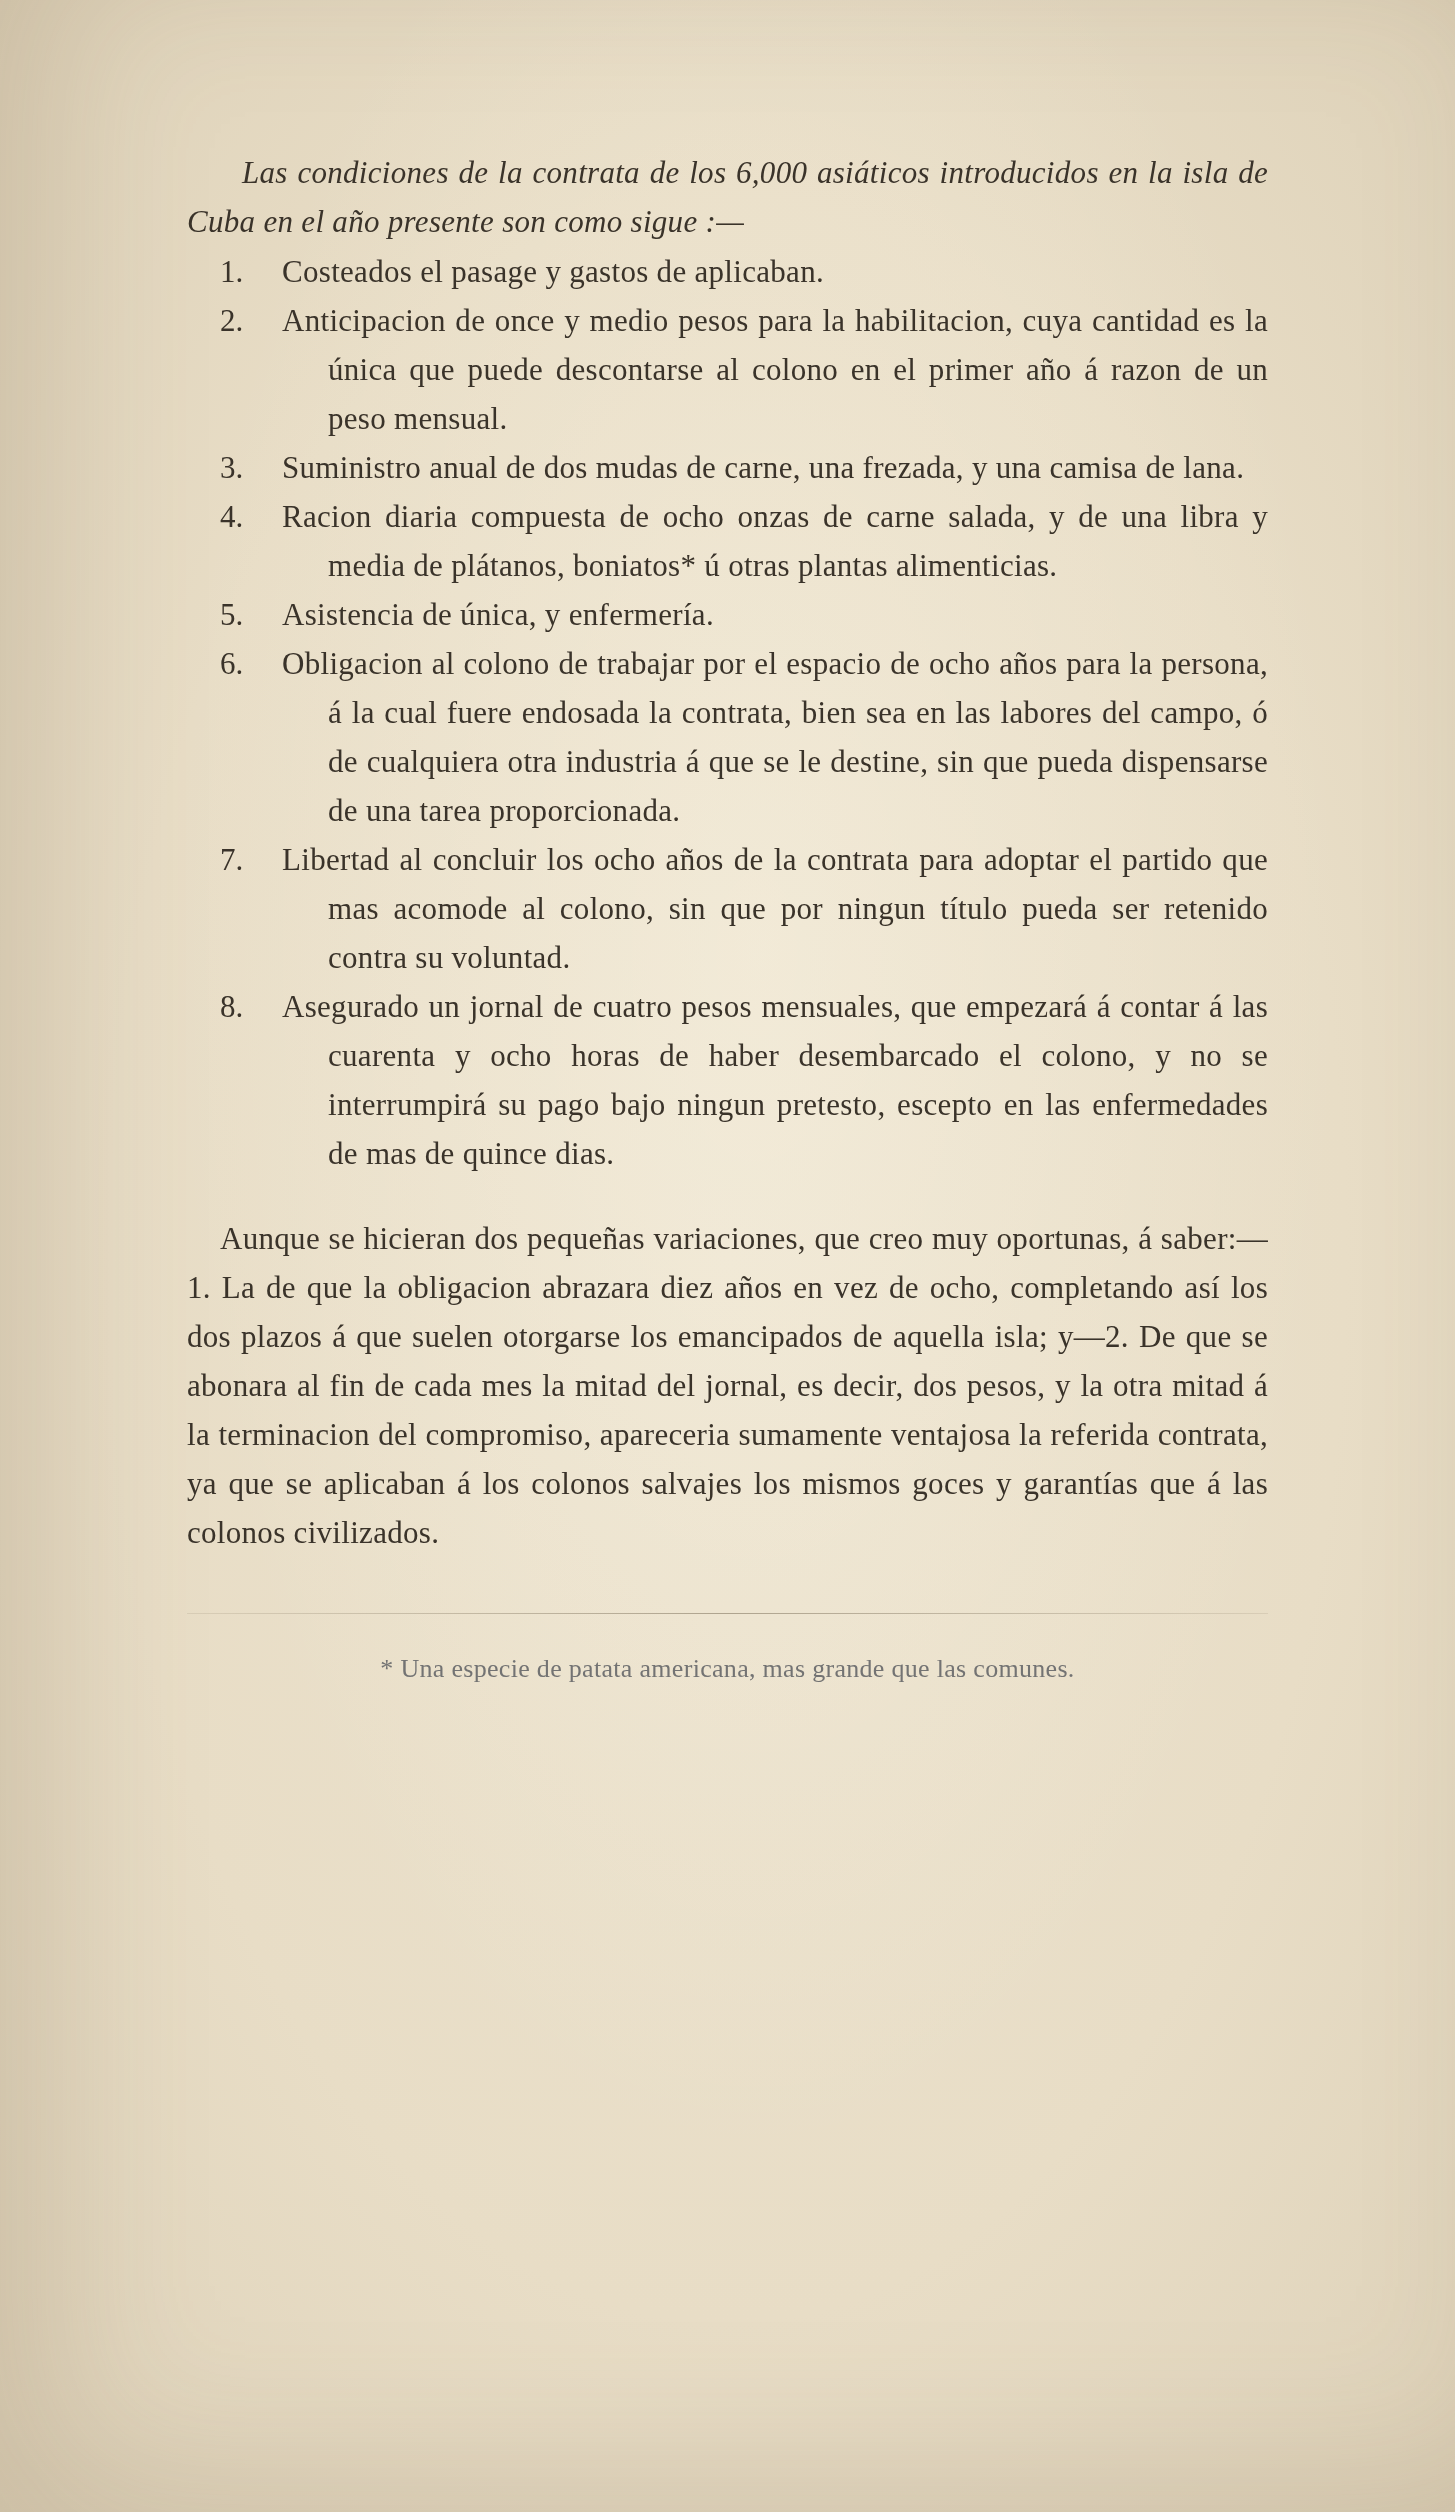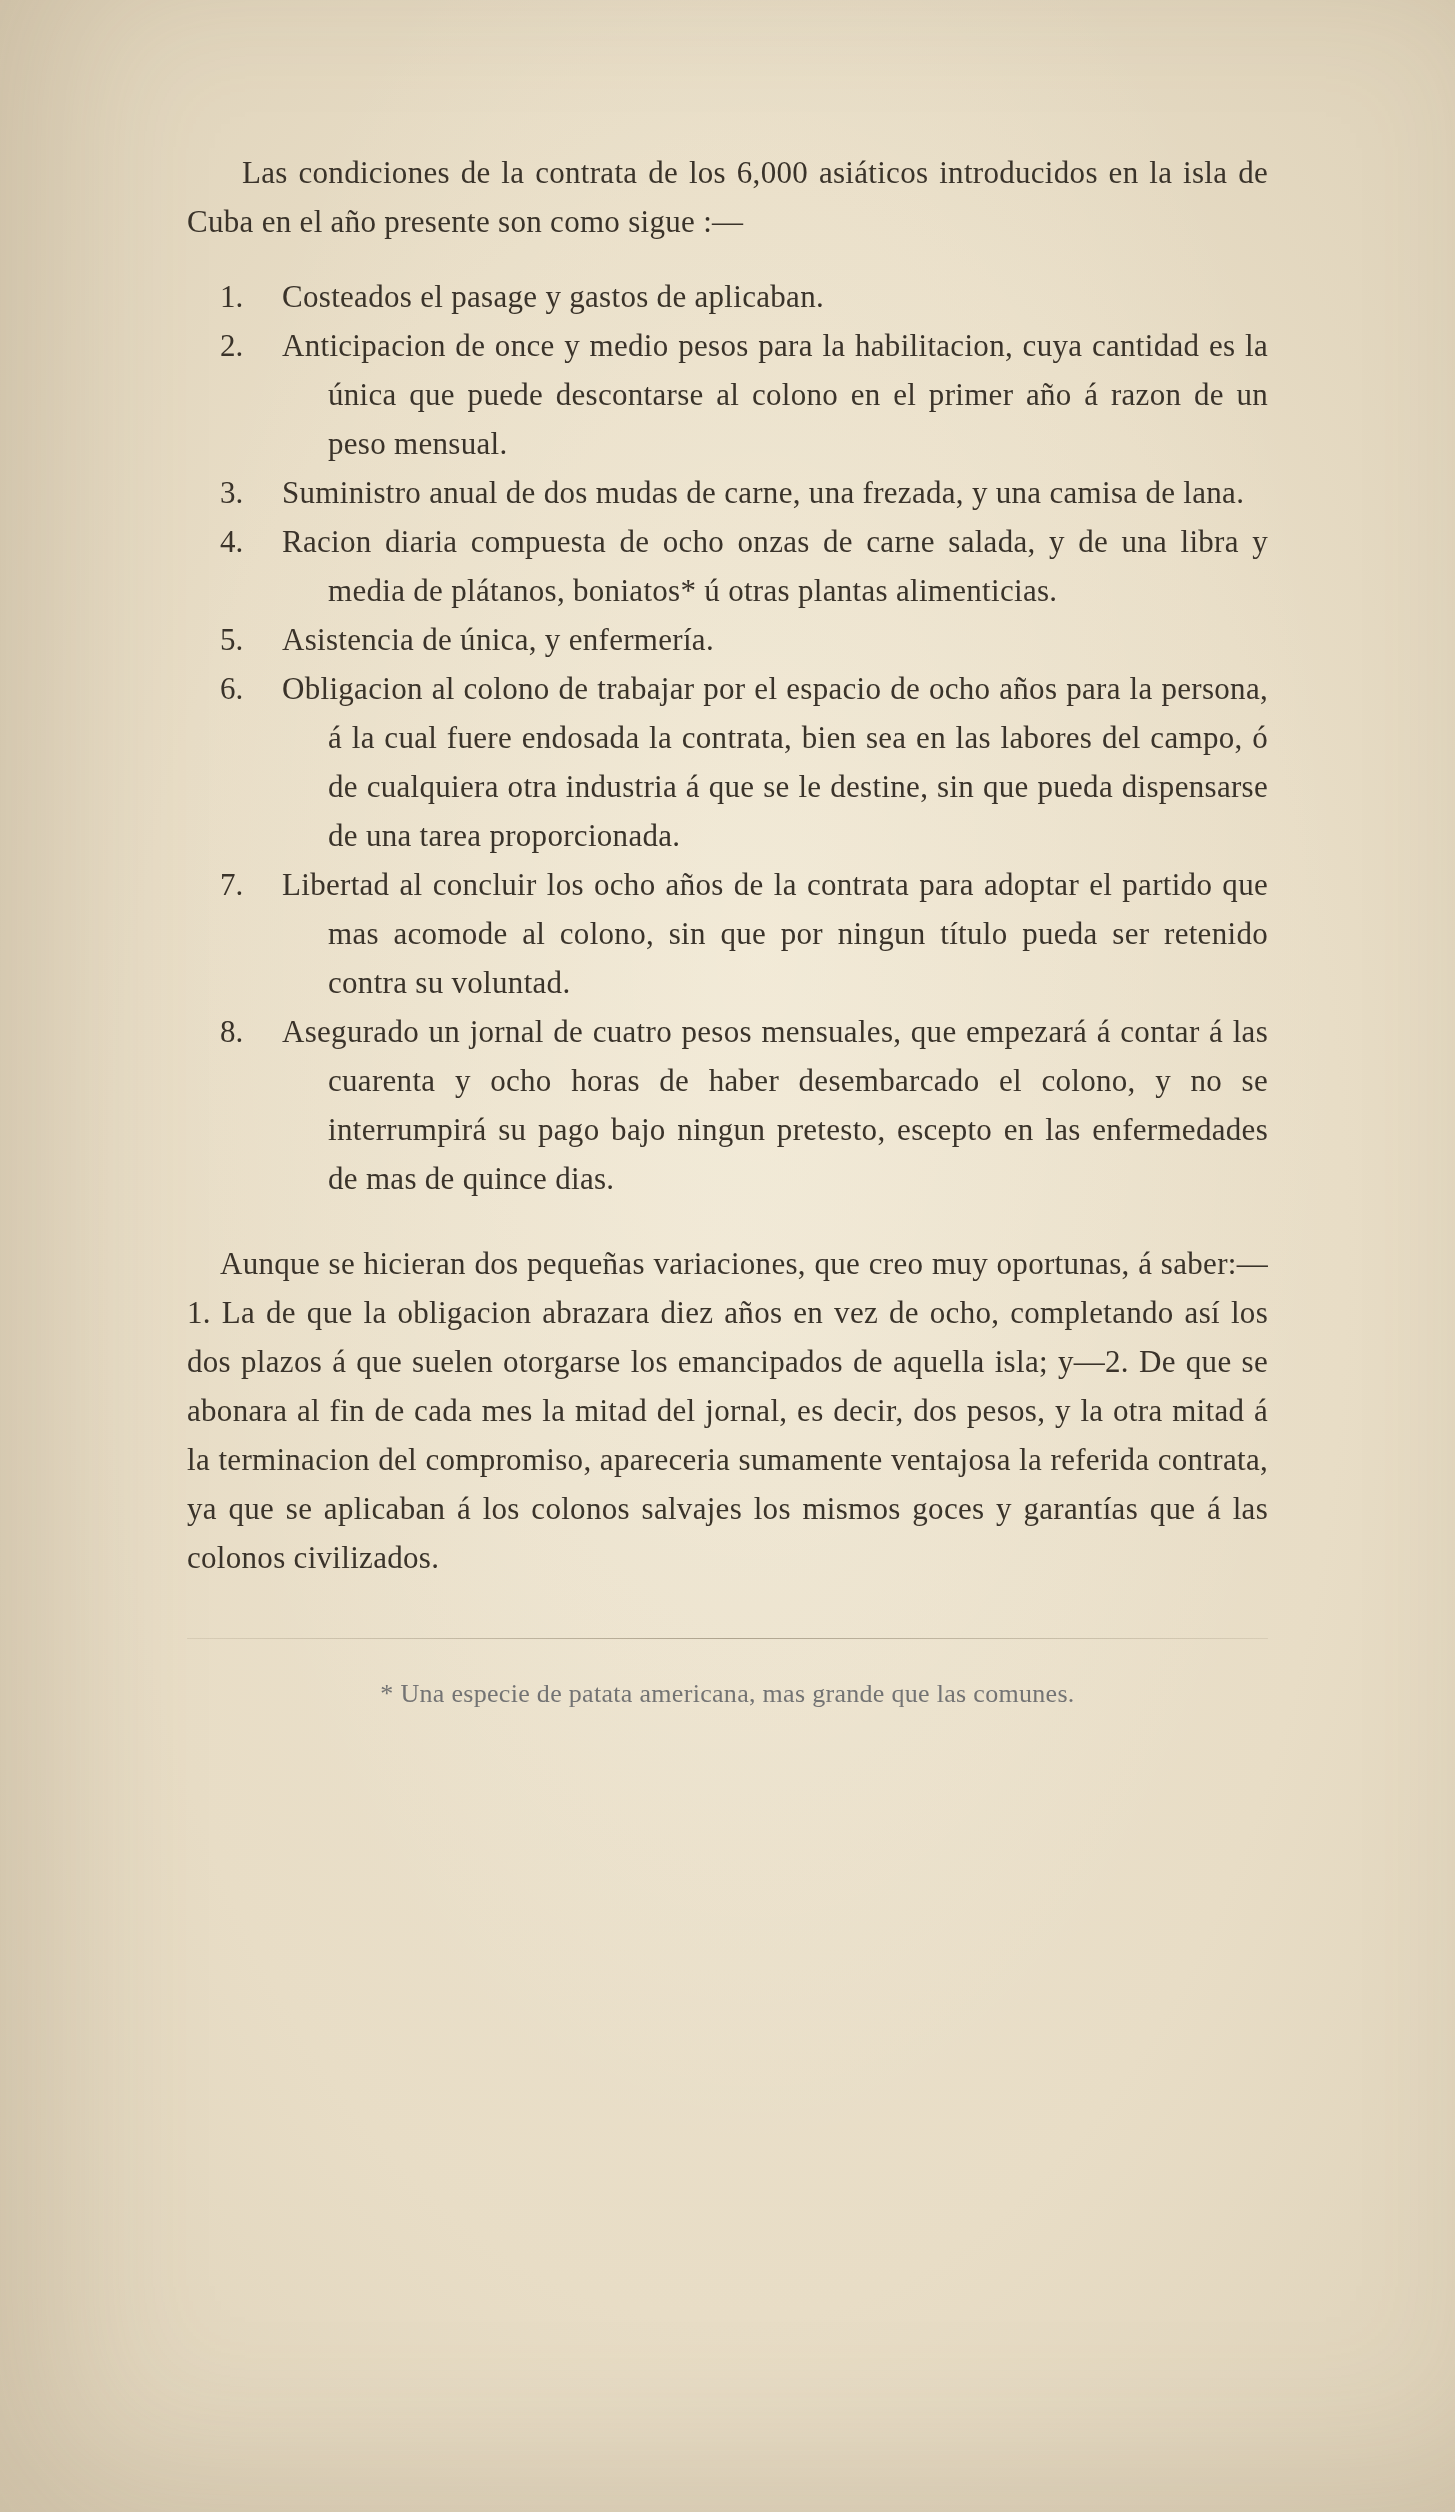--- a/index.html
+++ b/index.html
@@ -33,21 +33,22 @@
 
   .para {
     font-size: 31px;
     line-height: 49px;
     letter-spacing: 0.3px;
     text-align: justify;
   }
 
   .intro {
     text-indent: 55px;
-    margin-bottom: 26px;
+    margin-bottom: 1px;
+    font-style: italic;
   }
 
   .conditions { width: 100%; }
 
   .cond-item { display: flex; }
 
   .cond-num {
     width: 95px;
     flex-shrink: 0;
     padding-left: 33px;

